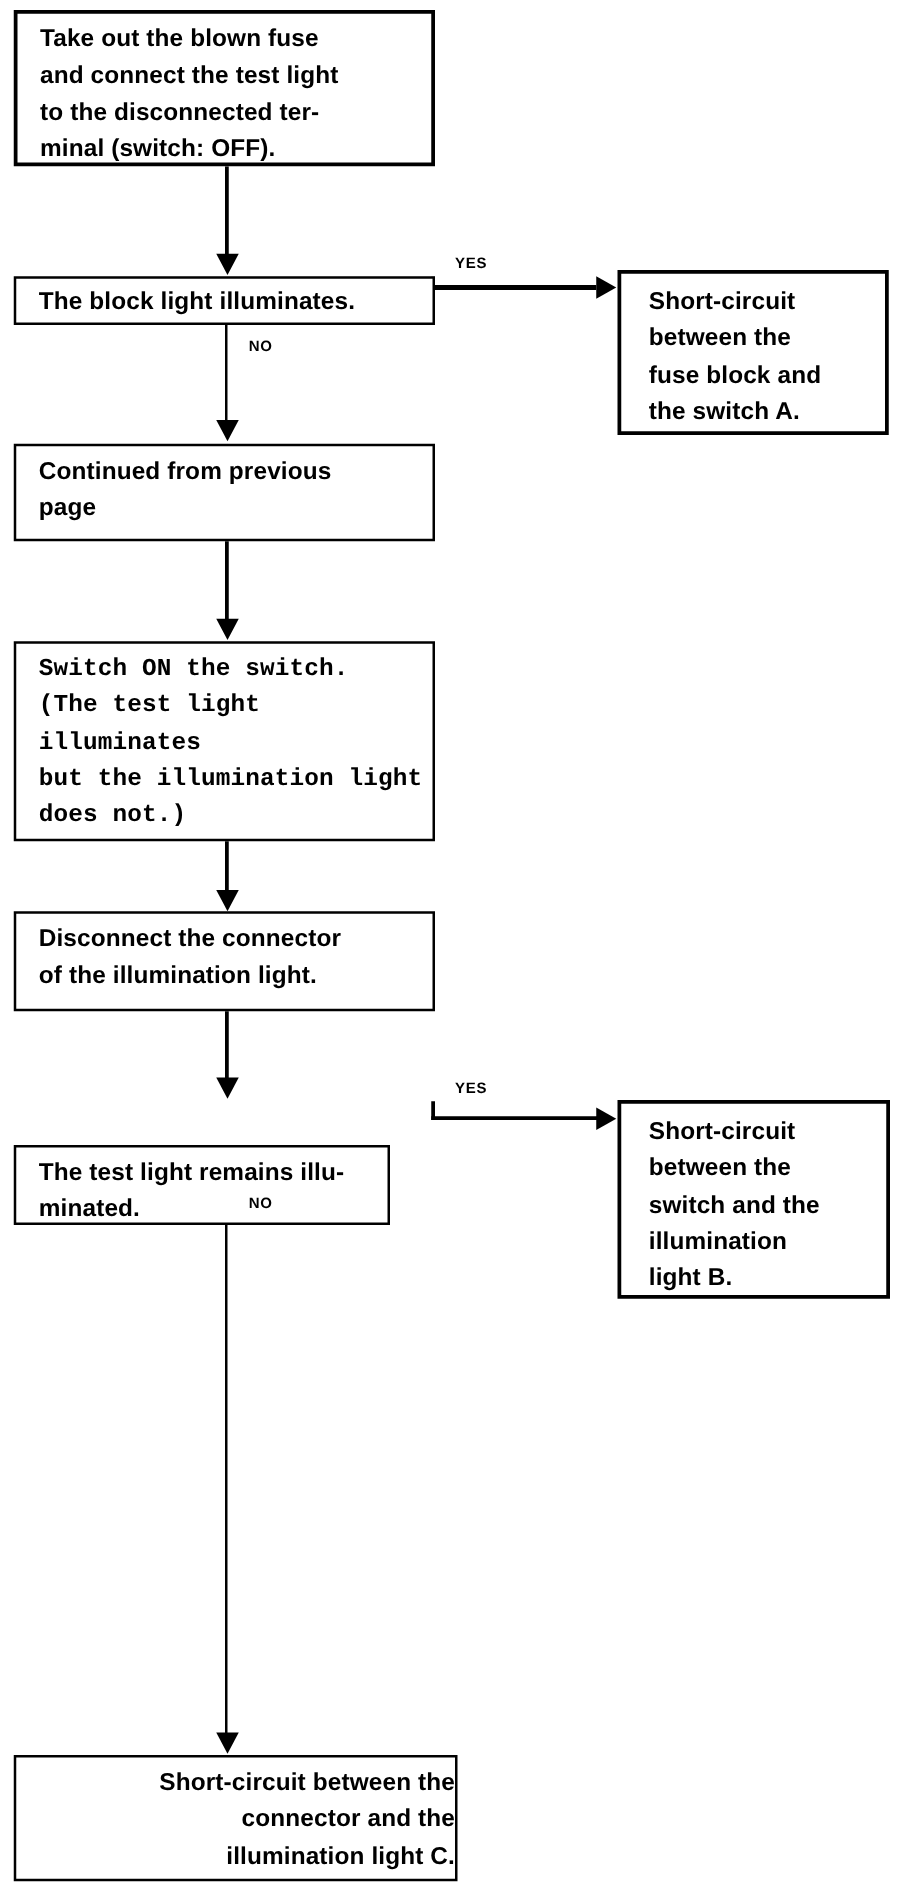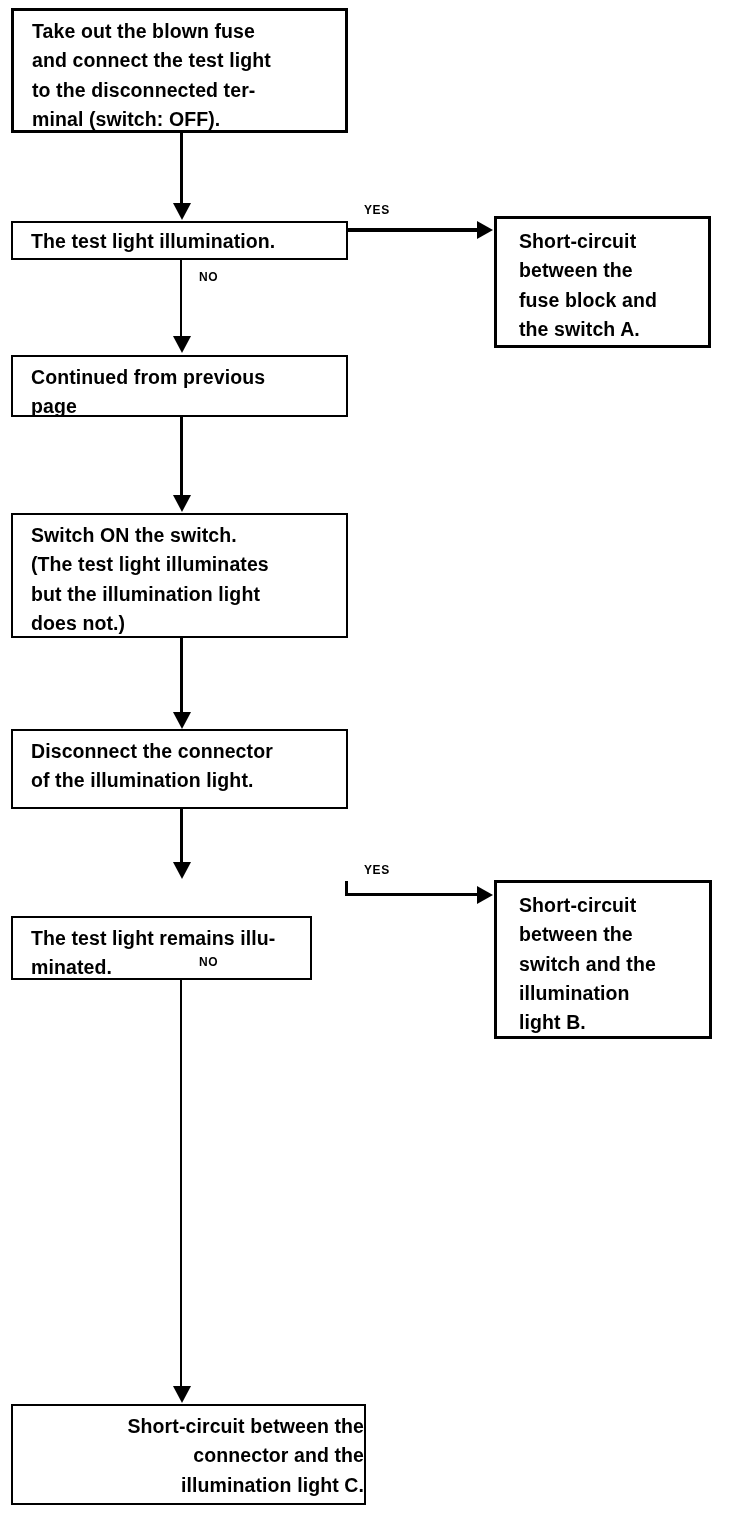--- a/index.html
+++ b/index.html
@@ -92,31 +92,31 @@
   <div class="arrow-right" style="left:477px; top:886px;"></div>
 
   <div class="vline" style="left:180px; top:944px; width:2px; height:446px;"></div>
   <div class="arrow-down" style="left:173px; top:1386px;"></div>
 
   <div class="node" style="left:11px; top:8px; width:337px; height:125px;">Take out the blown fuse
 and connect the test light
 to the disconnected ter-
 minal (switch: OFF).</div>
 
-  <div class="node thin" style="left:11px; top:221px; width:337px; height:39px; padding-top:4px; padding-bottom:4px;">The test light illumination.</div>
+  <div class="node thin" style="left:11px; top:221px; width:337px; height:39px; padding-top:4px; padding-bottom:4px;">The block light illuminates.</div>
 
   <div class="node" style="left:494px; top:216px; width:217px; height:132px; padding-left:22px; padding-top:8px;">Short-circuit
 between the
 fuse block and
 the switch A.</div>
 
-  <div class="node thin" style="left:11px; top:355px; width:337px; height:62px;">Continued from previous
+  <div class="node thin" style="left:11px; top:355px; width:337px; height:78px;">Continued from previous
 page</div>
 
-  <div class="node thin" style="left:11px; top:513px; width:337px; height:125px;">Switch ON the switch.
+  <div class="node thin" style="left:11px; top:513px; width:337px; height:160px;font-family:Liberation Mono, monospace;">Switch ON the switch.
 (The test light illuminates
 but the illumination light
 does not.)</div>
 
   <div class="node thin" style="left:11px; top:729px; width:337px; height:80px;">Disconnect the connector
 of the illumination light.</div>
 
   <div class="node thin" style="left:11px; top:881px; width:301px; height:64px;margin-top:35px;">The test light remains illu-
 minated.</div>
 

